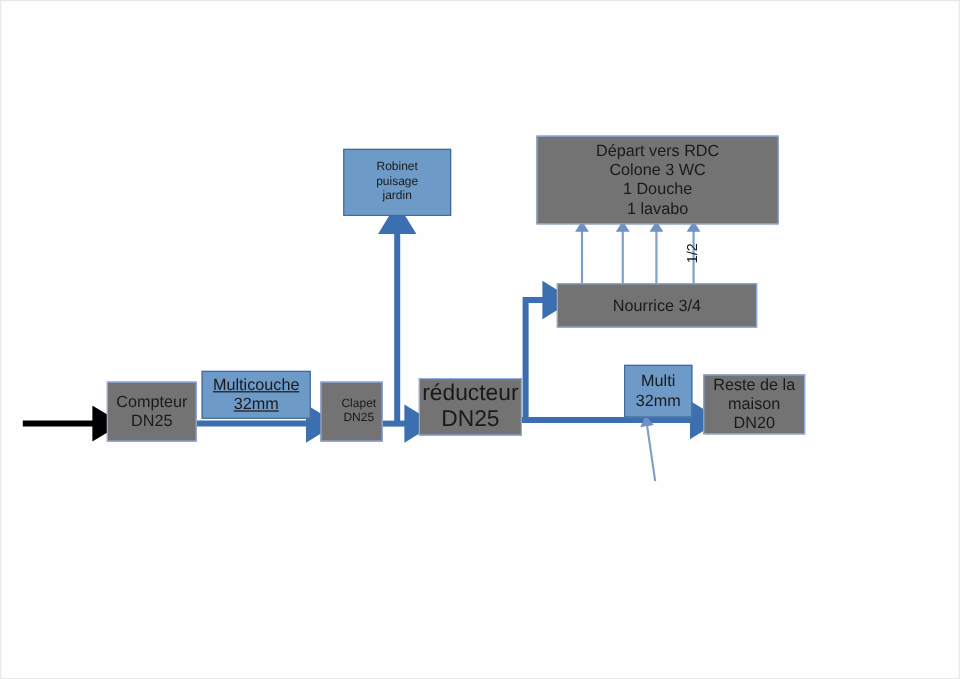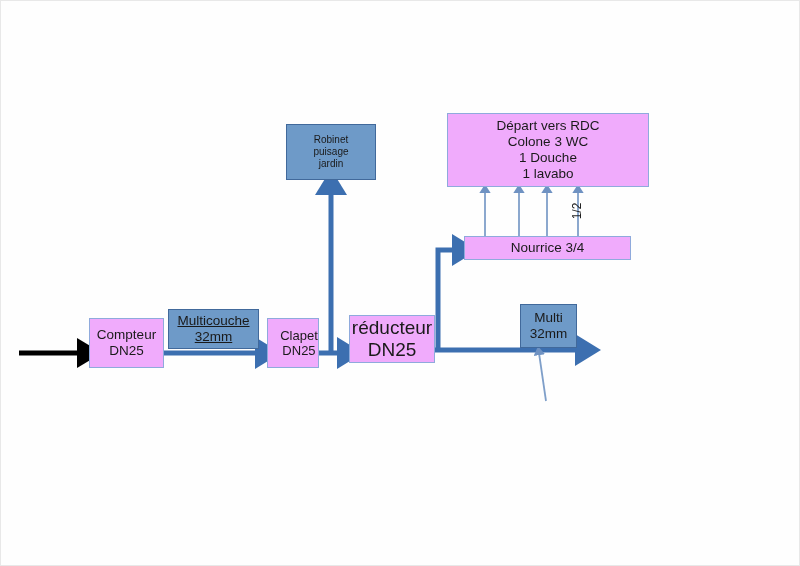--- a/index.html
+++ b/index.html
@@ -22,21 +22,21 @@
     box-sizing: border-box;
     display: flex;
     align-items: center;
     justify-content: center;
     text-align: center;
     color: #1a1a1a;
     line-height: 1.18;
     white-space: pre-line;
   }
   .node-yellow {
-    background: #f0abfc;
+    background: #737373;
     border: 1px solid #8FAADC;
   }
   .node-blue {
     background: #6E9AC8;
     border: 1px solid #41699B;
   }
   .ellipse {
     position: absolute;
     box-sizing: border-box;
     background: #FAF3D8;
@@ -104,35 +104,38 @@
     <line x1="545" y1="400" x2="538" y2="352" stroke="#7F9FC9" stroke-width="1.8" marker-end="url(#arrow-thin)"></line>
   </svg>
 
 
   <div class="node node-yellow" style="left:88px; top:317px; width:75px; height:50px; font-size:13.5px;">Compteur
 DN25</div>
 
   <div class="node node-blue" style="left:167px; top:308px; width:91px; height:40px; font-size:13.5px;text-decoration:underline;">Multicouche
 32mm</div>
 
-  <div class="node node-yellow" style="left:266px; top:317px; width:52px; height:50px; font-size:13px;padding-left:12px;">Clapet
+  <div class="node node-yellow" style="left:266px; top:317px; width:52px; height:50px; font-size:10px;padding-left:12px;">Clapet
 DN25</div>
 
   <div class="node node-yellow" style="left:348px; top:314px; width:86px; height:48px; font-size:19px;">réducteur
 DN25</div>
 
   <div class="node node-blue" style="left:519px; top:303px; width:57px; height:44px; font-size:13.5px;">Multi
 32mm</div>
 
+  <div class="node node-yellow" style="left:585px; top:311px; width:85px; height:50px; font-size:13.5px;">Reste de la
+maison
+DN20</div>
 
   <div class="node node-blue" style="left:285px; top:123px; width:90px; height:56px; font-size:10px;">Robinet
 puisage
 jardin</div>
 
-  <div class="node node-yellow" style="left:463px; top:235px; width:167px; height:24px; font-size:13.5px;">Nourrice 3/4</div>
+  <div class="node node-yellow" style="left:463px; top:235px; width:167px; height:37px; font-size:13.5px;">Nourrice 3/4</div>
 
   <div class="node node-yellow" style="left:446px; top:112px; width:202px; height:74px; font-size:13.5px;">Départ vers RDC
 Colone 3 WC
 1 Douche
 1 lavabo</div>
 
   <div class="vlabel" style="left:563px; top:197px; width:26px; height:26px; font-size:12px; line-height:26px; text-align:center;">1/2</div>
 
 
 </div>

